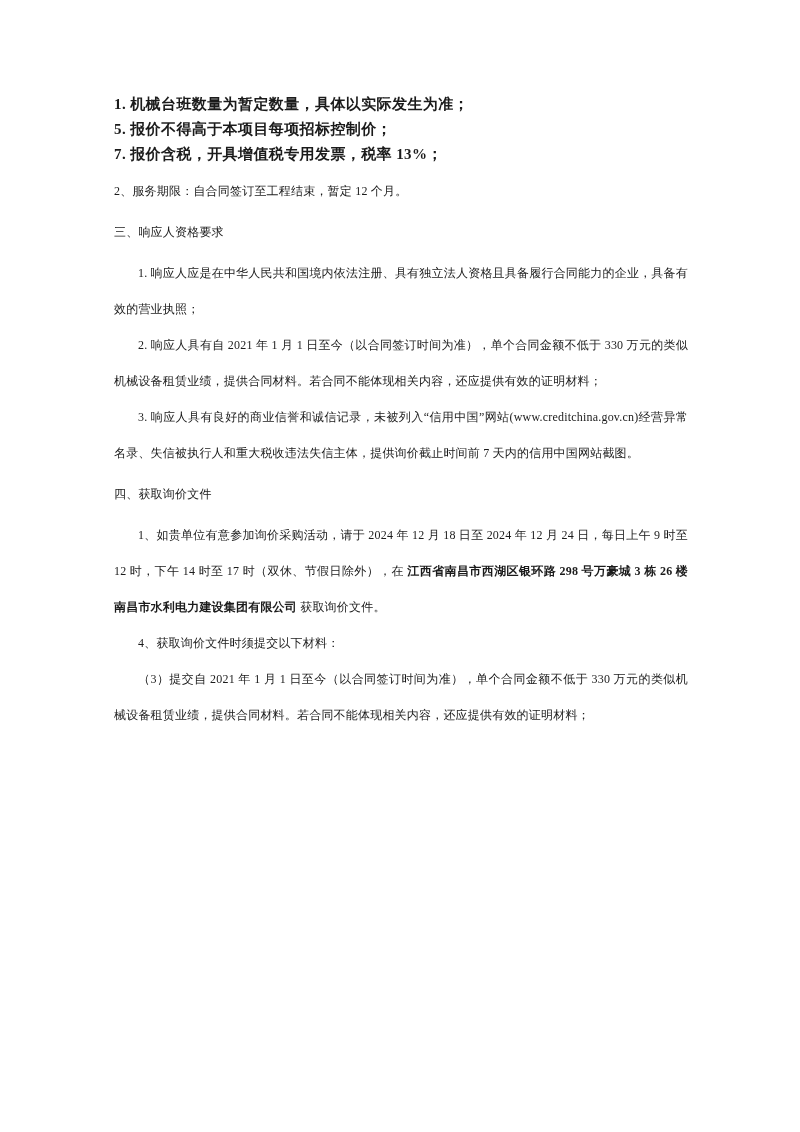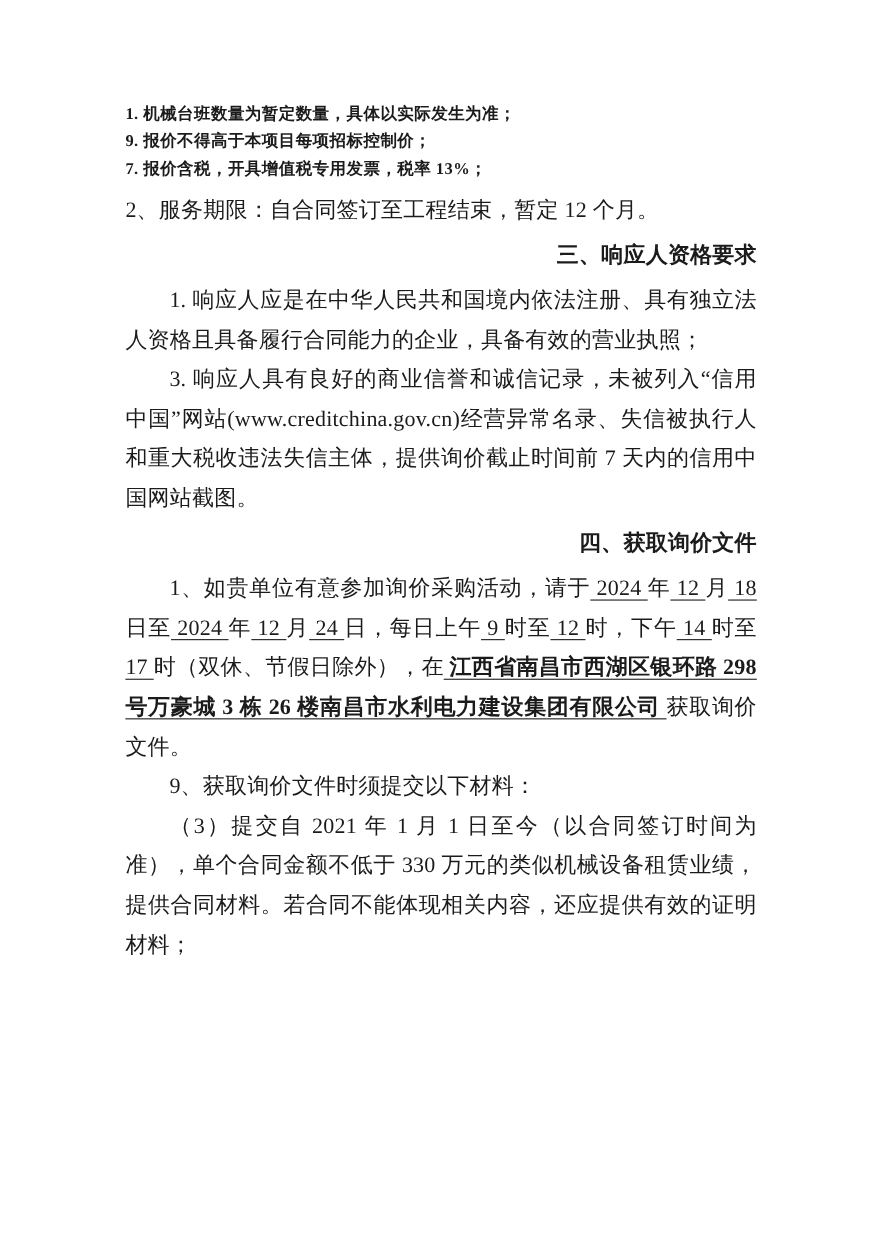--- a/index.html
+++ b/index.html
@@ -20,51 +20,51 @@
   .doc-body { width: 574px; }
   .notes {
     font-size: 15px;
     font-weight: bold;
     line-height: 25px;
     letter-spacing: 0.4px;
     margin-bottom: 6px;
   }
   .note-line { white-space: nowrap; }
   p.para, p.heading {
-    font-size: 20px;
+    font-size: 12px;
     line-height: 36px;
     text-align: justify;
     letter-spacing: 0.2px;
   }
   p.indent { text-indent: 2em; }
   p.heading {
-    font-weight: bold;
+    font-weight: normal;
     margin: 5px 0;
-    text-align: right;
+    text-align: left;
   }
   p.service { margin-bottom: 2px; }
   .u {
-    text-decoration: underline;
     text-underline-offset: 4px;
     text-decoration-thickness: 1px;
   }
   .b { font-weight: bold; }
 </style>
 </head>
 <body>
 
 <div class="page">
   <div class="doc-body">
       <div class="notes">
         <div class="note-line">1. 机械台班数量为暂定数量，具体以实际发生为准；</div>
-        <div class="note-line">9. 报价不得高于本项目每项招标控制价；</div>
+        <div class="note-line">5. 报价不得高于本项目每项招标控制价；</div>
         <div class="note-line">7. 报价含税，开具增值税专用发票，税率 13%；</div>
       </div>
       <p class="para service"><span>2、服务期限：自合同签订至工程结束，暂定 12 个月。</span></p>
       <p class="heading"><span>三、响应人资格要求</span></p>
       <p class="para indent"><span>1. 响应人应是在中华人民共和国境内依法注册、具有独立法人资格且具备履行合同能力的企业，具备有效的营业执照；</span></p>
+      <p class="para indent"><span>2. 响应人具有自 2021 年 1 月 1 日至今（以合同签订时间为准），单个合同金额不低于 330 万元的类似机械设备租赁业绩，提供合同材料。若合同不能体现相关内容，还应提供有效的证明材料；</span></p>
       <p class="para indent"><span>3. 响应人具有良好的商业信誉和诚信记录，未被列入“信用中国”网站(www.creditchina.gov.cn)经营异常名录、失信被执行人和重大税收违法失信主体，提供询价截止时间前 7 天内的信用中国网站截图。</span></p>
       <p class="heading"><span>四、获取询价文件</span></p>
       <p class="para indent"><span>1、如贵单位有意参加询价采购活动，请于</span><span class="u"> 2024 </span><span>年</span><span class="u"> 12 </span><span>月</span><span class="u"> 18 </span><span>日至</span><span class="u"> 2024 </span><span>年</span><span class="u"> 12 </span><span>月</span><span class="u"> 24 </span><span>日，每日上午</span><span class="u"> 9 </span><span>时至</span><span class="u"> 12 </span><span>时，下午</span><span class="u"> 14 </span><span>时至</span><span class="u"> 17 </span><span>时（双休、节假日除外），在</span><span class="u b"> 江西省南昌市西湖区银环路 298 号万豪城 3 栋 26 楼南昌市水利电力建设集团有限公司 </span><span>获取询价文件。</span></p>
-      <p class="para indent"><span>9、获取询价文件时须提交以下材料：</span></p>
+      <p class="para indent"><span>4、获取询价文件时须提交以下材料：</span></p>
       <p class="para indent"><span>（3）提交自 2021 年 1 月 1 日至今（以合同签订时间为准），单个合同金额不低于 330 万元的类似机械设备租赁业绩，提供合同材料。若合同不能体现相关内容，还应提供有效的证明材料；</span></p>
     </div>
 </div>
 
 </body></html>

